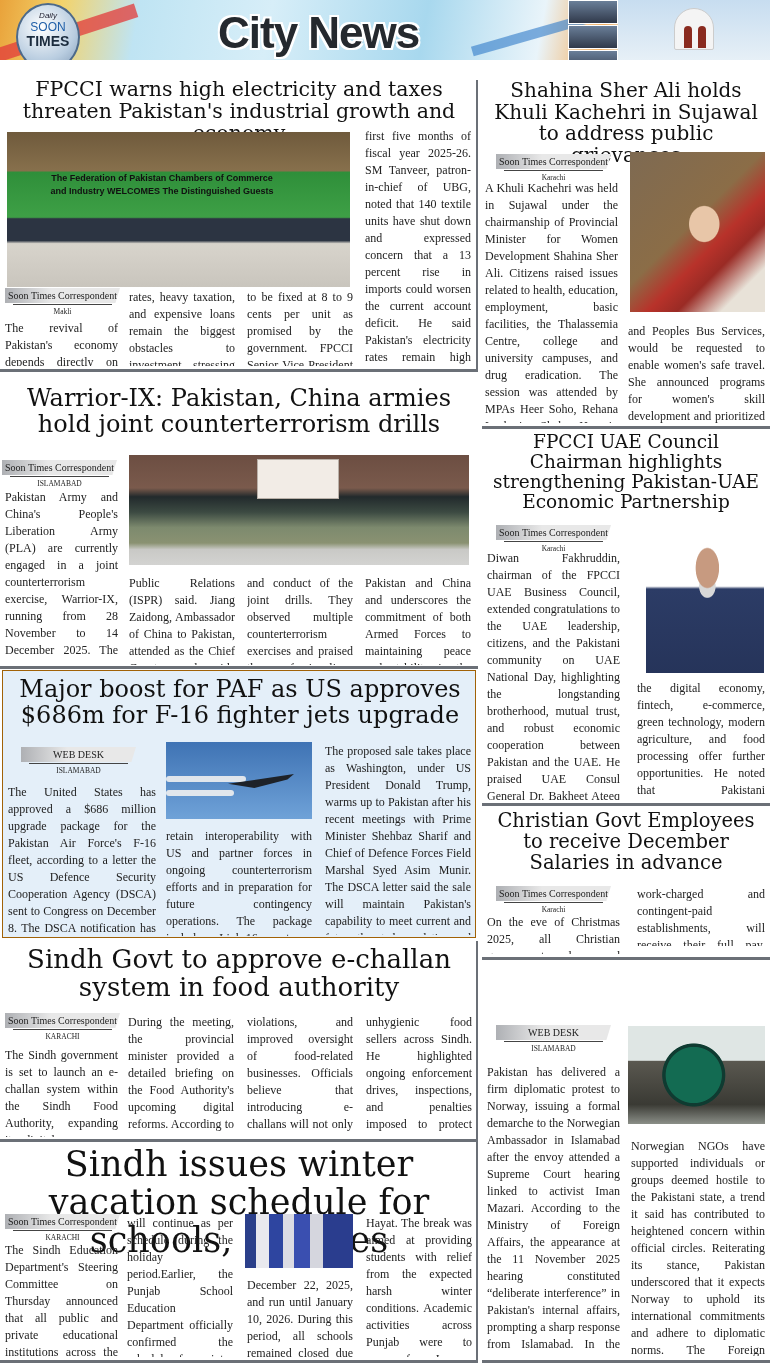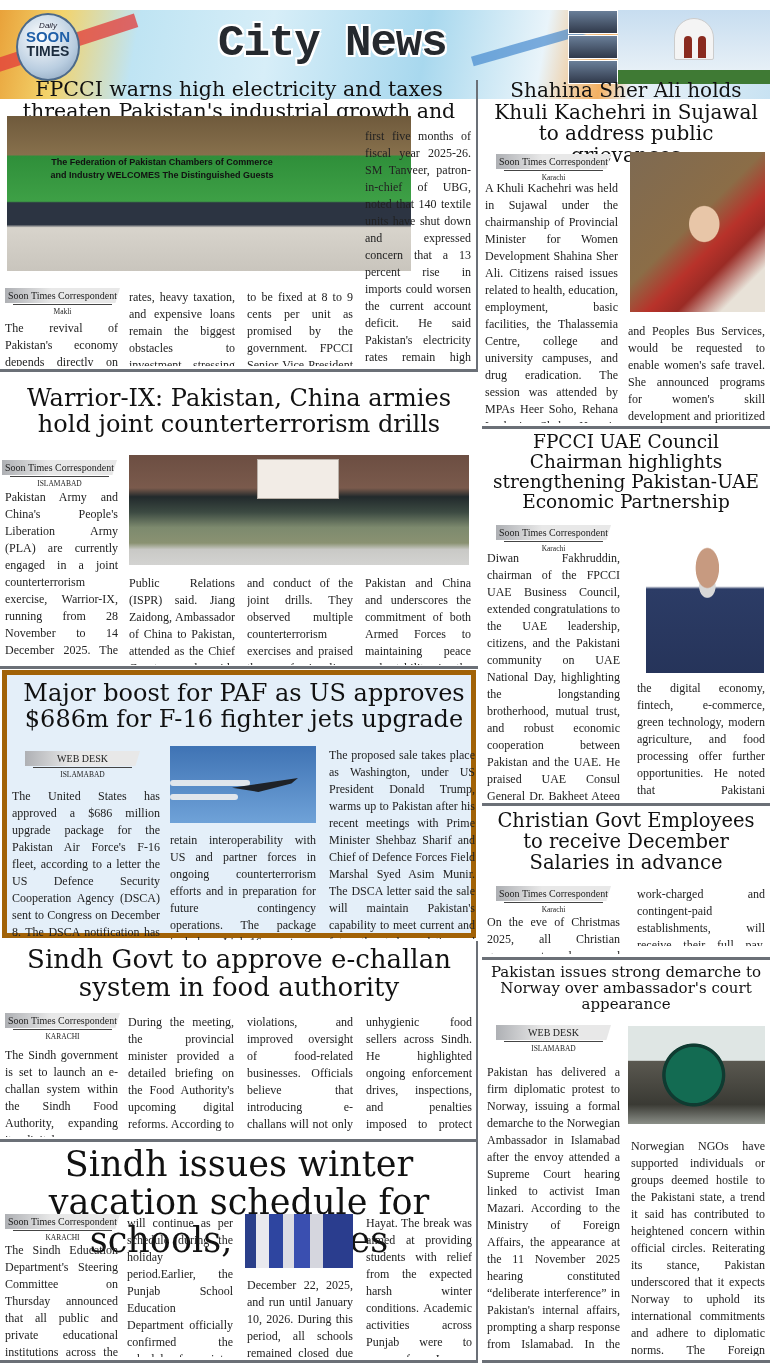--- a/index.html
+++ b/index.html
@@ -1,26 +1,26 @@
 <!DOCTYPE html>
 <html><head>
 <meta charset="utf-8">
 <style>
 *{box-sizing:border-box;margin:0;padding:0}
 html,body{width:770px;height:1363px;overflow:hidden;background:#fff}
 body{font-family:"Liberation Serif",serif;color:#1a1a1a;position:relative}
-.mast{position:absolute;left:0;top:10px;width:770px;height:89px;overflow:hidden;
+.mast{position:absolute;left:0;top:0;width:770px;height:60px;overflow:hidden;
  background:linear-gradient(100deg,#e9a23a 0%,#f3d36b 8%,#bfe4f3 18%,#d7eef8 35%,#a8d8ee 55%,#e9f4fa 70%,#f4b061 78%,#e9f2f8 82%,#c8e2f2 100%)}
 .mast .stripe{position:absolute;left:-20px;top:28px;width:160px;height:14px;background:#e23b3b;transform:rotate(-18deg);opacity:.75}
 .mast .stripe2{position:absolute;left:470px;top:30px;width:120px;height:10px;background:#2e79c8;transform:rotate(-16deg);opacity:.6}
 .logo{position:absolute;left:16px;top:3px;width:64px;height:68px;border-radius:50%;background:radial-gradient(circle at 40% 35%,#ffffff,#b9cde0 60%,#7f99b5);border:2px solid #4d6a8a;text-align:center;font-family:"Liberation Sans",sans-serif}
 .logo .daily{font-size:8px;font-style:italic;color:#223;margin-top:6px;display:block}
-.logo .soon{font-size:15px;font-weight:bold;color:#1f5fa8;line-height:14px;display:block}
+.logo .soon{font-size:12px;font-weight:normal;color:#1f5fa8;line-height:14px;display:block}
 .logo .times{font-size:14px;font-weight:bold;color:#1b2b3d;line-height:14px;display:block}
-.title{position:absolute;left:218px;top:8px;font-family:Liberation Mono, monospace;font-weight:bold;font-size:44px;color:#25292e;letter-spacing:-1px;text-shadow:2px 2px 0 #fff,-2px -2px 0 #fff,2px -2px 0 #fff,-2px 2px 0 #fff}
+.title{position:absolute;left:218px;top:8px;font-family:Liberation Sans, sans-serif;font-weight:bold;font-size:44px;color:#25292e;letter-spacing:-1px;text-shadow:2px 2px 0 #fff,-2px -2px 0 #fff,2px -2px 0 #fff,-2px 2px 0 #fff}
 .photos{position:absolute;left:568px;top:0;width:50px;height:74px}
 .photos div{height:24px;margin-bottom:1px;background:linear-gradient(#6a7f99,#30394a);border:1px solid #fff}
 .monument{position:absolute;left:618px;top:0;width:152px;height:74px;background:linear-gradient(#c7ddf0,#eef4f8)}
 .monument .dome{position:absolute;left:56px;top:8px;width:40px;height:42px;background:#f4f4f4;border-radius:20px 20px 2px 2px;border:1px solid #ccc}
 .monument .arch{position:absolute;left:66px;top:26px;width:8px;height:22px;background:#8a2b1f;border-radius:4px 4px 0 0}
 .monument .arch.b{left:80px}
 .monument .trees{position:absolute;left:0;bottom:0;width:152px;height:14px;background:#3f7a34}
 .hl{font-family:"DejaVu Serif",serif;text-align:center;color:#111;line-height:1.08}
 .box{position:absolute}
 .byline{width:115px;margin:0 auto 2px;text-align:center}
@@ -52,21 +52,21 @@
   <div class="monument">
     <div class="dome"></div>
     <div class="arch"></div>
     <div class="arch b"></div>
     <div class="trees"></div>
   </div>
 </div>
 
 <div class="box" style="left:0;top:76px;width:478px;height:290px">
   <div class="hl" style="position:absolute;left:4px;top:2px;width:470px;font-size:20.5px">FPCCI warns high electricity and taxes threaten Pakistan's industrial growth and economy</div>
-  <div class="img" style="left:7px;top:40px;width:404px;height:155px;background:linear-gradient(#6f5a3c 0%,#87704c 25%,#2f8f3a 26%,#3ea046 55%,#2c3442 56%,#2c3442 70%,#d8d4cc 72%,#c9c5bd 100%)">
+  <div class="img" style="left:7px;top:56px;width:343px;height:155px;background:linear-gradient(#6f5a3c 0%,#87704c 25%,#2f8f3a 26%,#3ea046 55%,#2c3442 56%,#2c3442 70%,#d8d4cc 72%,#c9c5bd 100%)">
     <div style="position:absolute;left:40px;top:40px;width:230px;font-size:9px;font-weight:bold;color:#111;text-align:center;line-height:13px;font-family:'Liberation Sans',sans-serif">The Federation of Pakistan Chambers of Commerce and Industry WELCOMES The Distinguished Guests</div>
   </div>
   <div class="byline" style="position:absolute;left:5px;top:212px">
     <span class="tag">Soon Times Correspondent</span>
     <span class="rule"></span>
     <span class="city">Makli</span>
   </div>
   <div class="col" style="left:5px;top:244px;width:113px;height:46px;overflow:hidden">The revival of Pakistan's economy depends directly on industrial growth and productive capacity, according to Atif Ikram Sheikh, president of FPCCI. He highlighted that high electricity</div>
   <div class="col" style="left:129px;top:213px;width:106px;height:77px;overflow:hidden">rates, heavy taxation, and expensive loans remain the biggest obstacles to investment, stressing that electricity pricing issues require comprehensive power sector reforms rather than mere tariff adjustments. He rejected the incremental package and called for electricity tariffs for industries</div>
   <div class="col" style="left:247px;top:213px;width:106px;height:77px;overflow:hidden">to be fixed at 8 to 9 cents per unit as promised by the government. FPCCI Senior Vice President Saqib Fayyaz Magoon warned that Pakistan's real GDP growth lags behind population growth, signaling risks for the country's economic future. He added that the trade deficit surged 37 percent to $15.47 billion in the</div>
@@ -111,21 +111,21 @@
     <span class="tag">Soon Times Correspondent</span>
     <span class="rule"></span>
     <span class="city">Karachi</span>
   </div>
   <div class="col" style="left:5px;top:120px;width:133px;height:250px;overflow:hidden">Diwan Fakhruddin, chairman of the FPCCI UAE Business Council, extended congratulations to the UAE leadership, citizens, and the Pakistani community on UAE National Day, highlighting the longstanding brotherhood, mutual trust, and robust economic cooperation between Pakistan and the UAE. He praised UAE Consul General Dr. Bakheet Ateeq Ali Alayan Alremeithi for establishing the Visa Facilitation Center in Karachi, which will streamline visa processes and support business activities. He emphasized that Pakistan-UAE relations have evolved into a strategic partnership, with growing bilateral trade, rising investments, and joint ventures reflecting strong ties. Key sectors of cooperation include energy, renewable energy, construction, port infrastructure, agriculture, minerals, food security, supply chain, and logistics, while emerging areas such as</div>
   <div class="img" style="left:164px;top:103px;width:118px;height:140px;background:radial-gradient(ellipse at 52% 25%,#c79a80 0 13%,transparent 14%),radial-gradient(ellipse at 52% 38%,#d8d8d8 0 9%,transparent 10%),linear-gradient(#fff 0 38%,#2c3c66 40%,#26345a 100%)"></div>
   <div class="col" style="left:155px;top:250px;width:128px;height:120px;overflow:hidden">the digital economy, fintech, e-commerce, green technology, modern agriculture, and food processing offer further opportunities. He noted that Pakistani professionals contribute significantly to the UAE's development and act as a bridge between the two nations. Highlighting shared visions for regional stability, peace, and development, he expressed confidence that economic and trade relations will continue to grow.</div>
 </div>
 <div class="hr" style="left:482px;top:803px;width:288px"></div>
 
-<div class="box" style="left:2px;top:670px;width:474px;height:268px;background:#e4eff9;border:5px solid #a16207">
+<div class="box" style="left:2px;top:670px;width:474px;height:268px;background:#e4eff9;border:1px solid #a16207">
   <div class="hl" style="position:absolute;left:4px;top:6px;width:466px;font-size:24px">Major boost for PAF as US approves $686m for F-16 fighter jets upgrade</div>
   <div class="byline" style="position:absolute;left:18px;top:76px">
     <span class="tag">WEB DESK</span>
     <span class="rule"></span>
     <span class="city">ISLAMABAD</span>
   </div>
   <div class="col" style="left:5px;top:113px;width:148px;height:150px;overflow:hidden">The United States has approved a $686 million upgrade package for the Pakistan Air Force's F-16 fleet, according to a letter the US Defence Security Cooperation Agency (DSCA) sent to Congress on December 8. The DSCA notification has formally triggered a 30-day Congressional review window, during which US lawmakers are likely to discuss the F-16 technology sale to Pakistan. According to the agency's submission, the proposed sale will support the foreign policy and national security objectives of the United States by allowing Pakistan to</div>
   <div class="img" style="left:163px;top:71px;width:146px;height:77px;background:linear-gradient(#3f73b4,#6fa2d8)">
     <div style="position:absolute;left:0;top:34px;width:80px;height:6px;background:#f0f0f0;border-radius:4px;opacity:.9"></div>
     <div style="position:absolute;left:0;top:48px;width:68px;height:6px;background:#f0f0f0;border-radius:4px;opacity:.9"></div>
@@ -171,21 +171,20 @@
   </div>
   <div class="col" style="left:5px;top:100px;width:113px;height:115px;overflow:hidden">The Sindh Education Department's Steering Committee on Thursday announced that all public and private educational institutions across the province will remain closed from December 22 to 31 for this year's winter break. The spokesperson added that schools will reopen as normal on January 1, 2026, while supplementary examinations conducted by the education boards</div>
   <div class="col" style="left:127px;top:73px;width:106px;height:142px;overflow:hidden">will continue as per schedule during the holiday period.Earlier, the Punjab School Education Department officially confirmed the schedule for winter vacations across all public and private schools in the province. The announcement came after directives from Provincial Education Minister Rana Sikandar Hayat. In a formal notification, the department revealed that winter vacations would begin from</div>
   <div class="img" style="left:245px;top:72px;width:108px;height:54px;background:linear-gradient(90deg,#2b3f8a 0 10%,#e9e9ee 10% 22%,#2e45a0 22% 35%,#dcdce4 35% 45%,#3a4fb0 45% 60%,#d5d6de 60% 72%,#2a3d8e 72% 100%)"></div>
   <div class="col" style="left:247px;top:135px;width:106px;height:80px;overflow:hidden">December 22, 2025, and run until January 10, 2026. During this period, all schools remained closed due to the annual winter break. “The schedule was finalised keeping in view weather patterns and the convenience of students and parents,” said</div>
   <div class="col" style="left:366px;top:73px;width:106px;height:142px;overflow:hidden">Hayat. The break was aimed at providing students with relief from the expected harsh winter conditions. Academic activities across Punjab were to resume from January 12, 2026, according to the notification. The department instructed all school administrations to ensure full compliance with the issued holiday schedule, ensuring a smooth transition when schools reopened.</div>
 </div>
 <div class="hr" style="left:0;top:1360px;width:478px"></div>
 
 <div class="box" style="left:482px;top:960px;width:288px;height:400px">
-  <div class="hl" style="position:absolute;left:4px;top:4px;width:280px;font-size:15px">Pakistan issues strong demarche to Norway over ambassador's court appearance</div>
   <div class="byline" style="position:absolute;left:14px;top:65px">
     <span class="tag">WEB DESK</span>
     <span class="rule"></span>
     <span class="city">ISLAMABAD</span>
   </div>
   <div class="col" style="left:5px;top:104px;width:133px;height:292px;overflow:hidden">Pakistan has delivered a firm diplomatic protest to Norway, issuing a formal demarche to the Norwegian Ambassador in Islamabad after the envoy attended a Supreme Court hearing linked to activist Iman Mazari. According to the Ministry of Foreign Affairs, the appearance at the 11 November 2025 hearing constituted “deliberate interference” in Pakistan's internal affairs, prompting a sharp response from Islamabad. In the demarche, communicated on 11 December 2025, Pakistan stated that the ambassador's attendance at the court session amounted to a violation of the Vienna Convention of 1961. Under Article 41 of the Convention, diplomats are required to respect the laws of the receiving state and refrain from involvement in its internal matters. The Ministry emphasised that the case concerning Mazari, who is accused of anti-state activities, falls squarely within Pakistan's sensitive domestic jurisdiction. The document further noted that Islamabad has observed what it described as a recurring pattern of conduct by Norwegian entities. The ministry alleged that certain</div>
   <div class="img" style="left:146px;top:66px;width:137px;height:98px;background:radial-gradient(circle at 48% 50%,#136b52 0 32%,#0f3b31 33% 36%,transparent 37%),linear-gradient(#dfe6e4 0 35%,#5a5850 36%,#3a3a34 80%,#8b8f88 100%)"></div>
   <div class="col" style="left:149px;top:178px;width:134px;height:218px;overflow:hidden">Norwegian NGOs have supported individuals or groups deemed hostile to the Pakistani state, a trend it said has contributed to heightened concern within official circles. Reiterating its stance, Pakistan underscored that it expects Norway to uphold its international commitments and adhere to diplomatic norms. The Foreign Ministry said that just as Pakistan respects Norway's sovereignty, it anticipates reciprocal behaviour from Oslo, particularly in matters involving legal proceedings and state security. The statement concluded with a call for Norway to observe established protocols of diplomatic engagement going forward, as Islamabad signalled that it viewed any association between foreign diplomats and individuals facing anti-state allegations as unacceptable.</div>
 </div>
 <div class="hr" style="left:482px;top:1360px;width:288px"></div>

